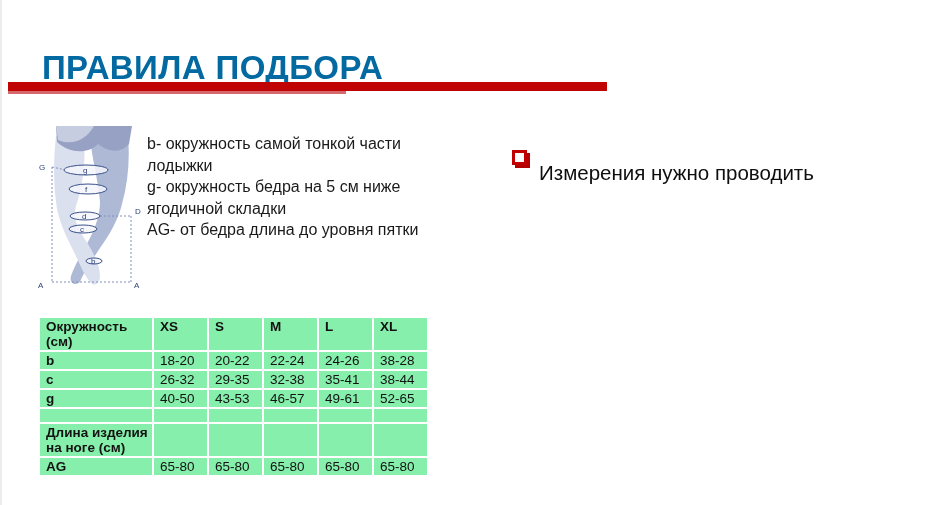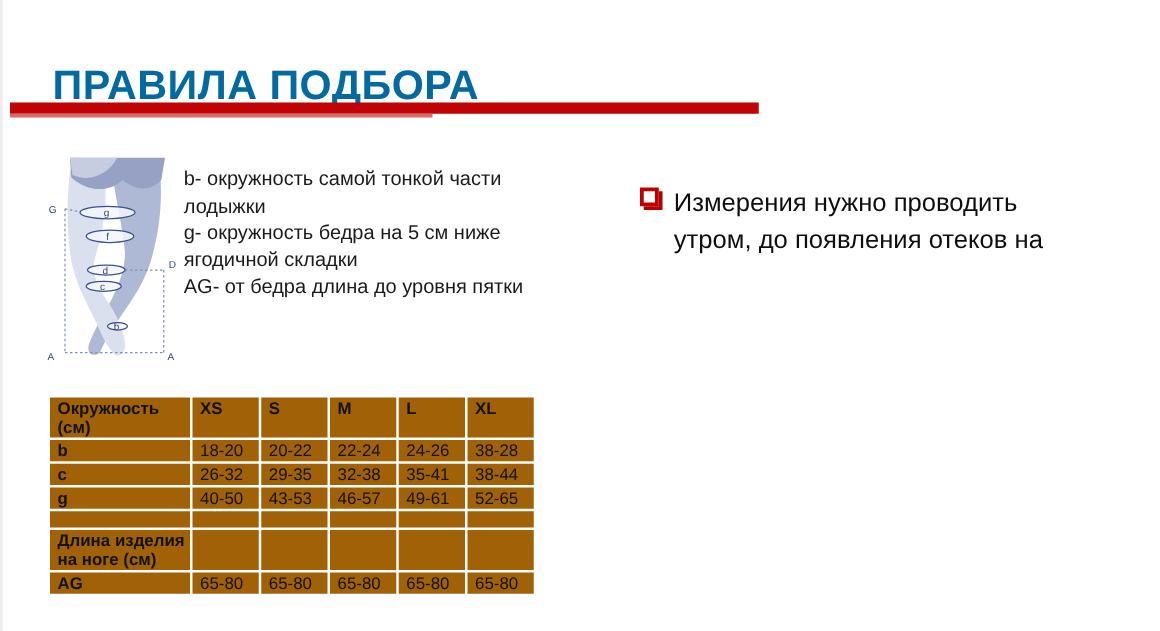--- a/index.html
+++ b/index.html
@@ -50,37 +50,37 @@
   .note-bullet {
     position: absolute;
     left: 510px; top: 150px;
     width: 15px; height: 15px;
     background: #ffffff;
     border: 3px solid #c00000;
     box-shadow: 3px 3px 0 0 #b30000;
   }
   .note {
     position: absolute;
-    left: 537px; top: 148px;
+    left: 537px; top: 158px;
     width: 385px;
     font-size: 20.5px;
     line-height: 29px;
     color: #0e0e0e;
   }
   table.size-table {
     position: absolute;
     left: 36px; top: 316px;
     border-collapse: separate;
     border-spacing: 2px;
     font-size: 13.5px;
     color: #121212;
     table-layout: fixed;
   }
   table.size-table td {
-    background: #a16207;
+    background: #86efac;
     padding: 1px 4px 1px 6px;
     vertical-align: top;
     overflow: hidden;
   }
   table.size-table tr.thead td { font-weight: bold; }
   table.size-table td.lbl { font-weight: bold; }
   table.size-table tr.spacer td { height: 13px; }
   table.size-table tr.tall td { height: 30px; }
   .col-label { width: 112px; }
   .col-size { width: 53px; }
@@ -133,21 +133,20 @@
 
 <div class="legend">
   <div>b- окружность самой тонкой части лодыжки</div>
   <div>g- окружность бедра на 5 см ниже ягодичной складки</div>
   <div>AG- от бедра длина до уровня пятки</div>
 </div>
 
 <div class="note-bullet"></div>
 <div class="note">
   <div>Измерения нужно проводить</div>
-  <div>утром, до появления отеков на</div>
 </div>
 
 <table class="size-table">
   <colgroup>
     <col class="col-label">
       <col class="col-size">
       <col class="col-size">
       <col class="col-size">
       <col class="col-size">
       <col class="col-size">

